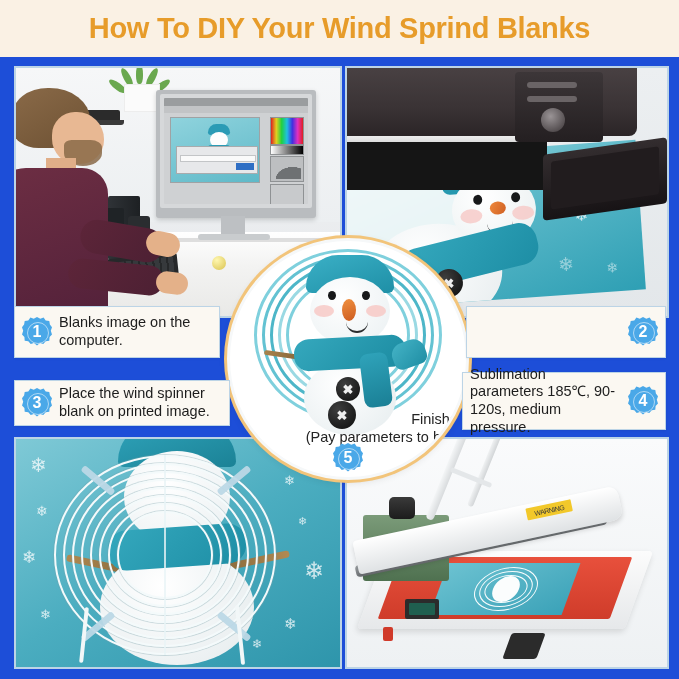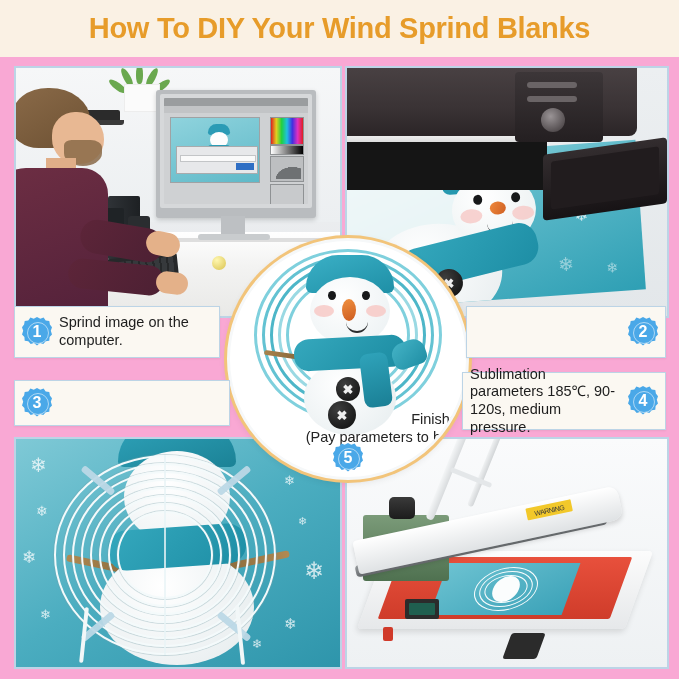--- a/index.html
+++ b/index.html
@@ -1,21 +1,21 @@
 <!DOCTYPE html>
 <html><head>
 <meta charset="utf-8">
 <style>
   html,body{margin:0;padding:0;}
   body{
     width:679px;height:679px;overflow:hidden;
     background:#f9d9a4;
     font-family:"Liberation Sans", sans-serif;
   }
-  .page{position:relative;width:679px;height:679px;background:#f9a8d4;}
+  .page{position:relative;width:679px;height:679px;background:#1d4ed8;}
 
   
   .header{
     position:absolute;left:0;top:0;width:679px;height:57px;
     background:#faf1e4;
     display:flex;align-items:center;justify-content:center;
   }
   .header-title{
     font-size:29px;font-weight:bold;color:#e79c2a;
     letter-spacing:-0.3px;white-space:nowrap;
@@ -582,35 +582,36 @@
         </div>
       </div>
     </div>
   </div>
 
   <div class="stepbox sb1">
     <div class="badge">
       <span class="badge-inner-ring"></span>
       <span class="badge-num">1</span>
     </div>
-    <div class="sb-text">Sprind image on the computer.</div>
+    <div class="sb-text">Blanks image on the computer.</div>
   </div>
 
   <div class="stepbox sb2">
     <div class="badge">
       <span class="badge-inner-ring"></span>
       <span class="badge-num">2</span>
     </div>
   </div>
 
   <div class="stepbox sb3">
     <div class="badge">
       <span class="badge-inner-ring"></span>
       <span class="badge-num">3</span>
     </div>
+    <div class="sb-text">Place the wind spinner blank on printed image.</div>
   </div>
 
   <div class="stepbox sb4">
     <div class="sb-text">Sublimation parameters 185℃, 90-120s, medium pressure.</div>
     <div class="badge">
       <span class="badge-inner-ring"></span>
       <span class="badge-num">4</span>
     </div>
   </div>
 

